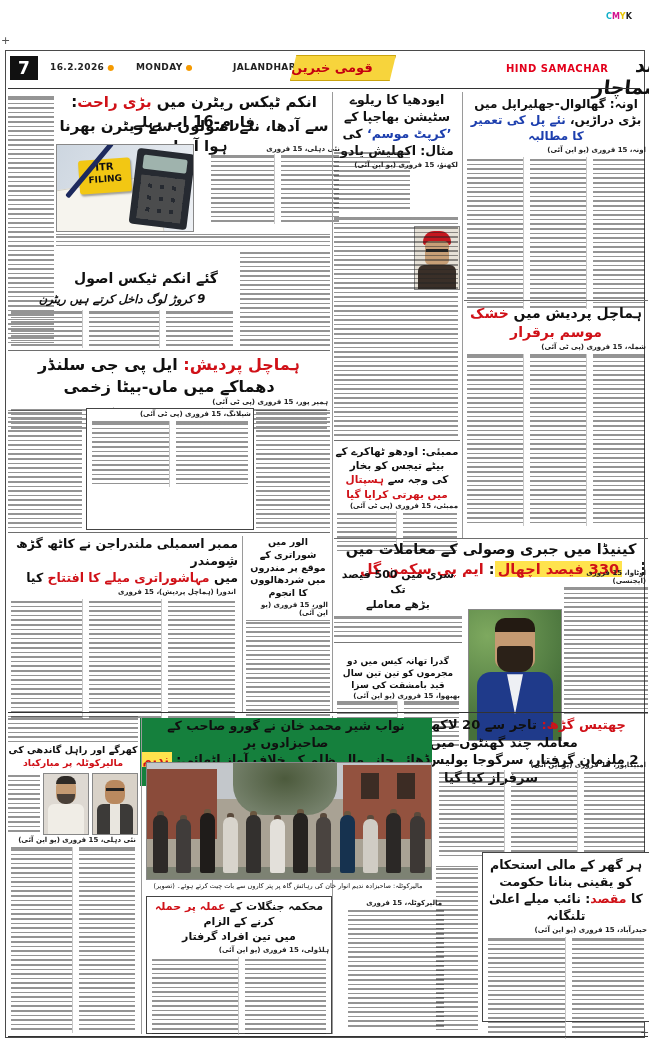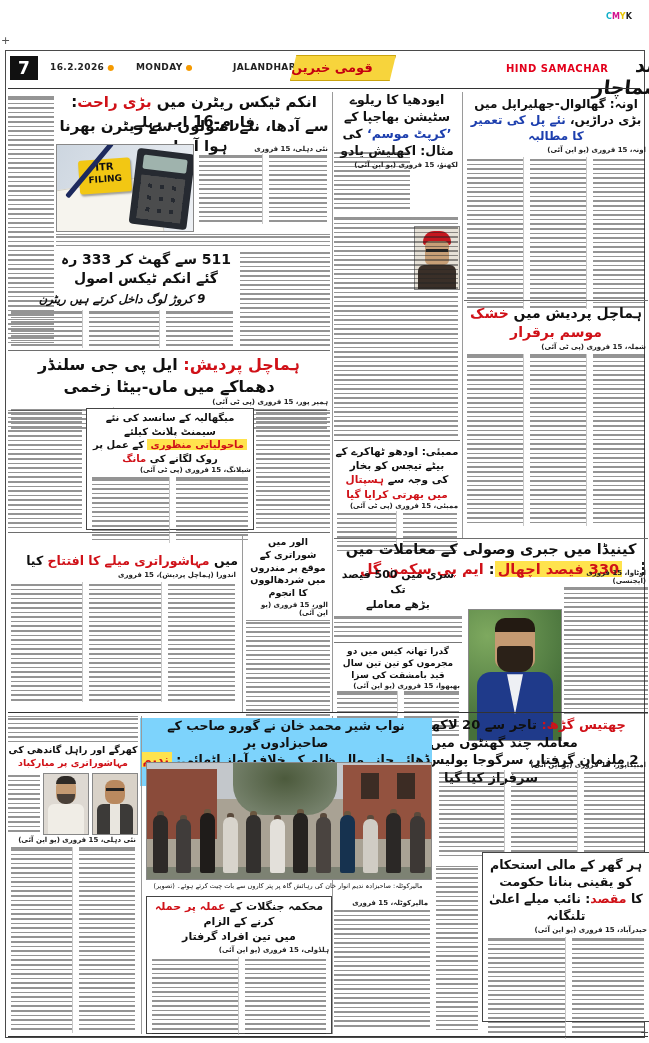--- a/index.html
+++ b/index.html
@@ -86,30 +86,30 @@
     <div class="abs" style="left:76px;top:6px;width:58px;height:76px;background:#262a31;transform:rotate(7deg);border-radius:4px;">
       <div class="abs" style="left:7px;top:6px;width:44px;height:14px;background:#9fb3ad;border-radius:2px;"></div>
       <div class="abs" style="left:7px;top:26px;width:44px;height:44px;background-image:repeating-linear-gradient(to right,#555 0 8px,transparent 8px 12px),repeating-linear-gradient(to bottom,#555 0 8px,transparent 8px 12px);opacity:.8;"></div>
     </div>
     <div class="abs" style="left:22px;top:14px;width:52px;height:34px;background:#f2c713;border-radius:3px;transform:rotate(-4deg);box-shadow:1px 2px 2px rgba(0,0,0,.35);text-align:center;">
       <div style="font-size:10px;font-weight:bold;color:#111;line-height:15px;">ITR</div>
       <div style="font-size:9px;font-weight:bold;color:#111;line-height:10px;">FILING</div>
     </div>
     <div class="abs" style="left:30px;top:-10px;width:5px;height:70px;background:#1d2a5e;transform:rotate(40deg);border-radius:2px;"></div>
   </div>
-  <div class="abs" style="left:188px;top:52px;width:134px;height:86px;">
+  <div class="abs" style="left:200px;top:52px;width:134px;height:86px;">
     <span class="dateline ur">نئی دہلی، 15 فروری</span>
     <div class="cols" style="height:70px;">
       <div class="col sim"></div>
       <div class="col sim"></div>
     </div>
   </div>
   <div class="abs sim" style="left:48px;top:142px;width:274px;height:12px;"></div>
   <div class="abs ur hl" style="left:48px;top:158px;width:180px;font-size:14px;">
-    <span>511 سے گھٹ کر 333 رہ</span><br>
+    <br>
     <span>گئے انکم ٹیکس اصول</span>
   </div>
   <div class="abs sim" style="left:232px;top:158px;width:90px;height:96px;"></div>
   <div class="abs ur hl" style="left:14px;top:200px;width:200px;font-size:11.5px;font-style:italic;">
     <span>9 کروڑ لوگ داخل کرتے ہیں ریٹرن</span>
   </div>
   <div class="abs" style="left:0px;top:218px;width:228px;height:38px;">
     <div class="cols" style="height:38px;">
       <div class="col sim"></div>
       <div class="col sim"></div>
@@ -180,36 +180,32 @@
   <span class="dateline ur">ہمیر پور، 15 فروری (پی ٹی آئی)</span>
   <div class="cols" style="height:22px;">
     <div class="col sim"></div>
     <div class="col sim"></div>
     <div class="col sim"></div>
   </div>
   <div class="abs sim" style="left:0;top:56px;width:74px;height:118px;"></div>
   <div class="abs sim" style="left:248px;top:56px;width:74px;height:118px;"></div>
 
   <div class="abs boxed" style="left:78px;top:54px;width:166px;height:120px;">
-    <div class="ur hl" style="font-size:10px;margin-top:2px;">
-      <span>میگھالیہ کے سانسد کی نئے سیمنٹ پلانٹ کیلئے</span><br>
-      <span class="ylw red">ماحولیاتی منظوری</span><span> کے عمل پر روک لگانے کی </span><span class="red">مانگ</span>
-    </div>
     <span class="dateline ur">شیلانگ، 15 فروری (پی ٹی آئی)</span>
     <div class="cols" style="height:66px;margin:2px 2px;">
       <div class="col sim"></div>
       <div class="col sim"></div>
     </div>
   </div>
 </div>
 
 <div class="hline" style="left:8px;top:532px;width:322px;"></div>
 <div class="abs" style="left:8px;top:536px;width:230px;height:176px;">
   <div class="ur hl" style="font-size:12.5px;text-align:right;">
-    <br>
+    <span>ممبر اسمبلی ملندراجن نے کاٹھ گڑھ شِومندر</span><br>
     <span>میں </span><span class="red">مہاشوراتری میلے کا افتتاح</span><span> کیا</span>
   </div>
   <span class="dateline ur">اندورا (ہماچل پردیش)، 15 فروری</span>
   <div class="cols" style="height:120px;margin-top:2px;">
     <div class="col sim"></div>
     <div class="col sim"></div>
     <div class="col sim"></div>
   </div>
 </div>
 <div class="vline" style="left:242px;top:536px;height:176px;"></div>
@@ -239,21 +235,21 @@
     <div class="abs" style="left:8px;top:62px;width:76px;height:68px;background:#1f3a8a;border-radius:14px 14px 0 0;"></div>
     <div class="abs" style="left:38px;top:64px;width:16px;height:40px;background:#eef0f4;clip-path:polygon(0 0,100% 0,50% 100%);"></div>
   </div>
 
   <div class="abs" style="left:0;top:28px;width:128px;height:144px;">
     <div class="ur hl" style="font-size:11px;">
       <span>سری میں 500 فیصد تک</span><br>
       <span>بڑھے معاملے</span>
     </div>
     <div class="sim" style="height:24px;margin-top:2px;"></div>
-    <div style="border-top:1px solid #777;margin-top:3px;padding-top:2px;">
+    <div style="border-top:1px solid #777;margin-top:3px;padding-top:12px;">
       <div class="ur hl" style="font-size:9px;">
         <span>گدرا تھانہ کیس میں دو مجرموں کو تین تین سال قید بامشقت کی سزا</span>
       </div>
       <span class="dateline ur">بھبھوا، 15 فروری (یو این آئی)</span>
       <div class="cols" style="height:48px;">
         <div class="col sim"></div>
         <div class="col sim"></div>
       </div>
     </div>
   </div>
@@ -284,21 +280,21 @@
     <span class="dateline ur">حیدرآباد، 15 فروری (یو این آئی)</span>
     <div class="cols" style="height:102px;margin:2px 2px;">
       <div class="col sim"></div>
       <div class="col sim"></div>
     </div>
   </div>
 </div>
 
 <div class="vline" style="left:332px;top:716px;height:318px;"></div>
 <div class="abs" style="left:140px;top:716px;width:190px;height:318px;"></div>
-<div class="abs ur hl" style="left:140px;top:718px;width:292px;font-size:12.5px;background:#7dd3fc;">
+<div class="abs ur hl" style="left:140px;top:718px;width:292px;font-size:12.5px;background:#15803d;">
   <span>نواب شیر محمد خان نے گورو صاحب کے صاحبزادوں پر</span><br>
   <span>ڈھائے جانے والے ظلم کے خلاف آواز اٹھائی: </span><span class="ylw red">ندیم انوار خان</span>
 </div>
 
 <div class="abs ph" style="left:146px;top:762px;width:284px;height:116px;background:linear-gradient(to bottom,#c3c7cb 0 36px,#a9a294 36px 100%);">
   <div class="abs" style="left:0;top:6px;width:70px;height:70px;background:#8a4b3a;"></div>
   <div class="abs" style="left:196px;top:2px;width:88px;height:74px;background:#93523f;"></div>
   <div class="abs" style="left:214px;top:10px;width:18px;height:26px;background:#3c2c24;"></div>
   <div class="abs" style="left:250px;top:10px;width:18px;height:26px;background:#3c2c24;"></div>
   <div class="abs" style="left:86px;top:0;width:104px;height:52px;background:radial-gradient(ellipse at 50% 30%,#4c5a3c,#74806a 75%);border-radius:0 0 30px 30px;"></div>
@@ -312,42 +308,42 @@
     <i class="fig" style="width:15px;height:54px;background:#e3e0da;border-radius:7px 7px 2px 2px;box-shadow:0 -8px 0 -4px #5a4a3c;"></i>
     <i class="fig" style="width:15px;height:60px;background:#262320;border-radius:7px 7px 2px 2px;box-shadow:0 -8px 0 -4px #6a563f;"></i>
     <i class="fig" style="width:15px;height:56px;background:#4a4440;border-radius:7px 7px 2px 2px;box-shadow:0 -8px 0 -4px #5a4a3c;"></i>
     <i class="fig" style="width:15px;height:58px;background:#16324f;border-radius:7px 7px 2px 2px;box-shadow:0 -8px 0 -4px #6a563f;"></i>
     <i class="fig" style="width:15px;height:54px;background:#d0ccc4;border-radius:7px 7px 2px 2px;box-shadow:0 -8px 0 -4px #5a4a3c;"></i>
     <i class="fig" style="width:15px;height:60px;background:#2b2826;border-radius:7px 7px 2px 2px;box-shadow:0 -8px 0 -4px #6a563f;"></i>
     <i class="fig" style="width:15px;height:57px;background:#3d3835;border-radius:7px 7px 2px 2px;box-shadow:0 -8px 0 -4px #5a4a3c;"></i>
   </div>
 </div>
 <span class="abs cap ur" style="left:146px;top:882px;width:284px;">مالیرکوٹلہ: صاحبزادہ ندیم انوار خان کی رہائش گاہ پر پتر کاروں سے بات چیت کرتے ہوئے۔ (تصویر)</span>
-<div class="abs" style="left:334px;top:898px;width:96px;height:134px;">
+<div class="abs" style="left:348px;top:898px;width:96px;height:134px;">
   <span class="dateline ur">مالیرکوٹلہ، 15 فروری</span>
   <div class="sim" style="height:120px;"></div>
 </div>
 
 <div class="abs boxed" style="left:146px;top:896px;width:184px;height:136px;">
   <div class="ur hl" style="font-size:11px;margin-top:3px;">
     <span>محکمہ جنگلات کے </span><span class="red">عملہ پر حملہ</span><span> کرنے کے الزام</span><br>
     <span>میں تین افراد گرفتار</span>
   </div>
   <span class="dateline ur">ہلڈولی، 15 فروری (یو این آئی)</span>
   <div class="cols" style="height:78px;margin:2px 2px;">
     <div class="col sim"></div>
     <div class="col sim"></div>
   </div>
 </div>
 
 <div class="vline" style="left:141px;top:716px;height:318px;"></div>
 <div class="abs" style="left:8px;top:716px;width:130px;height:318px;">
   <div class="sim" style="height:26px;"></div>
   <div class="ur hl" style="font-size:9.5px;margin-top:2px;">
-    <span>کھرگے اور راہل گاندھی کی </span><span class="red">مہاشوراتری پر مبارکباد</span>
+    <span>کھرگے اور راہل گاندھی کی </span><span class="red">مالیرکوٹلہ پر مبارکباد</span>
   </div>
   <div style="display:flex;flex-direction:row-reverse;gap:3px;margin-top:3px;">
     <div class="ph" style="width:44px;height:60px;background:#d9d2c8;flex:none;">
       <div class="abs" style="left:12px;top:6px;width:20px;height:24px;background:#b9895f;border-radius:8px;"></div>
       <div class="abs" style="left:13px;top:14px;width:18px;height:3px;background:#222;"></div>
       <div class="abs" style="left:4px;top:30px;width:36px;height:30px;background:#3c3a38;border-radius:6px 6px 0 0;"></div>
       <div class="abs" style="left:17px;top:30px;width:10px;height:30px;background:#e9e6df;"></div>
     </div>
     <div class="ph" style="width:44px;height:60px;background:#ded9d2;flex:none;">
       <div class="abs" style="left:12px;top:5px;width:20px;height:24px;background:#c49a72;border-radius:8px;"></div>

